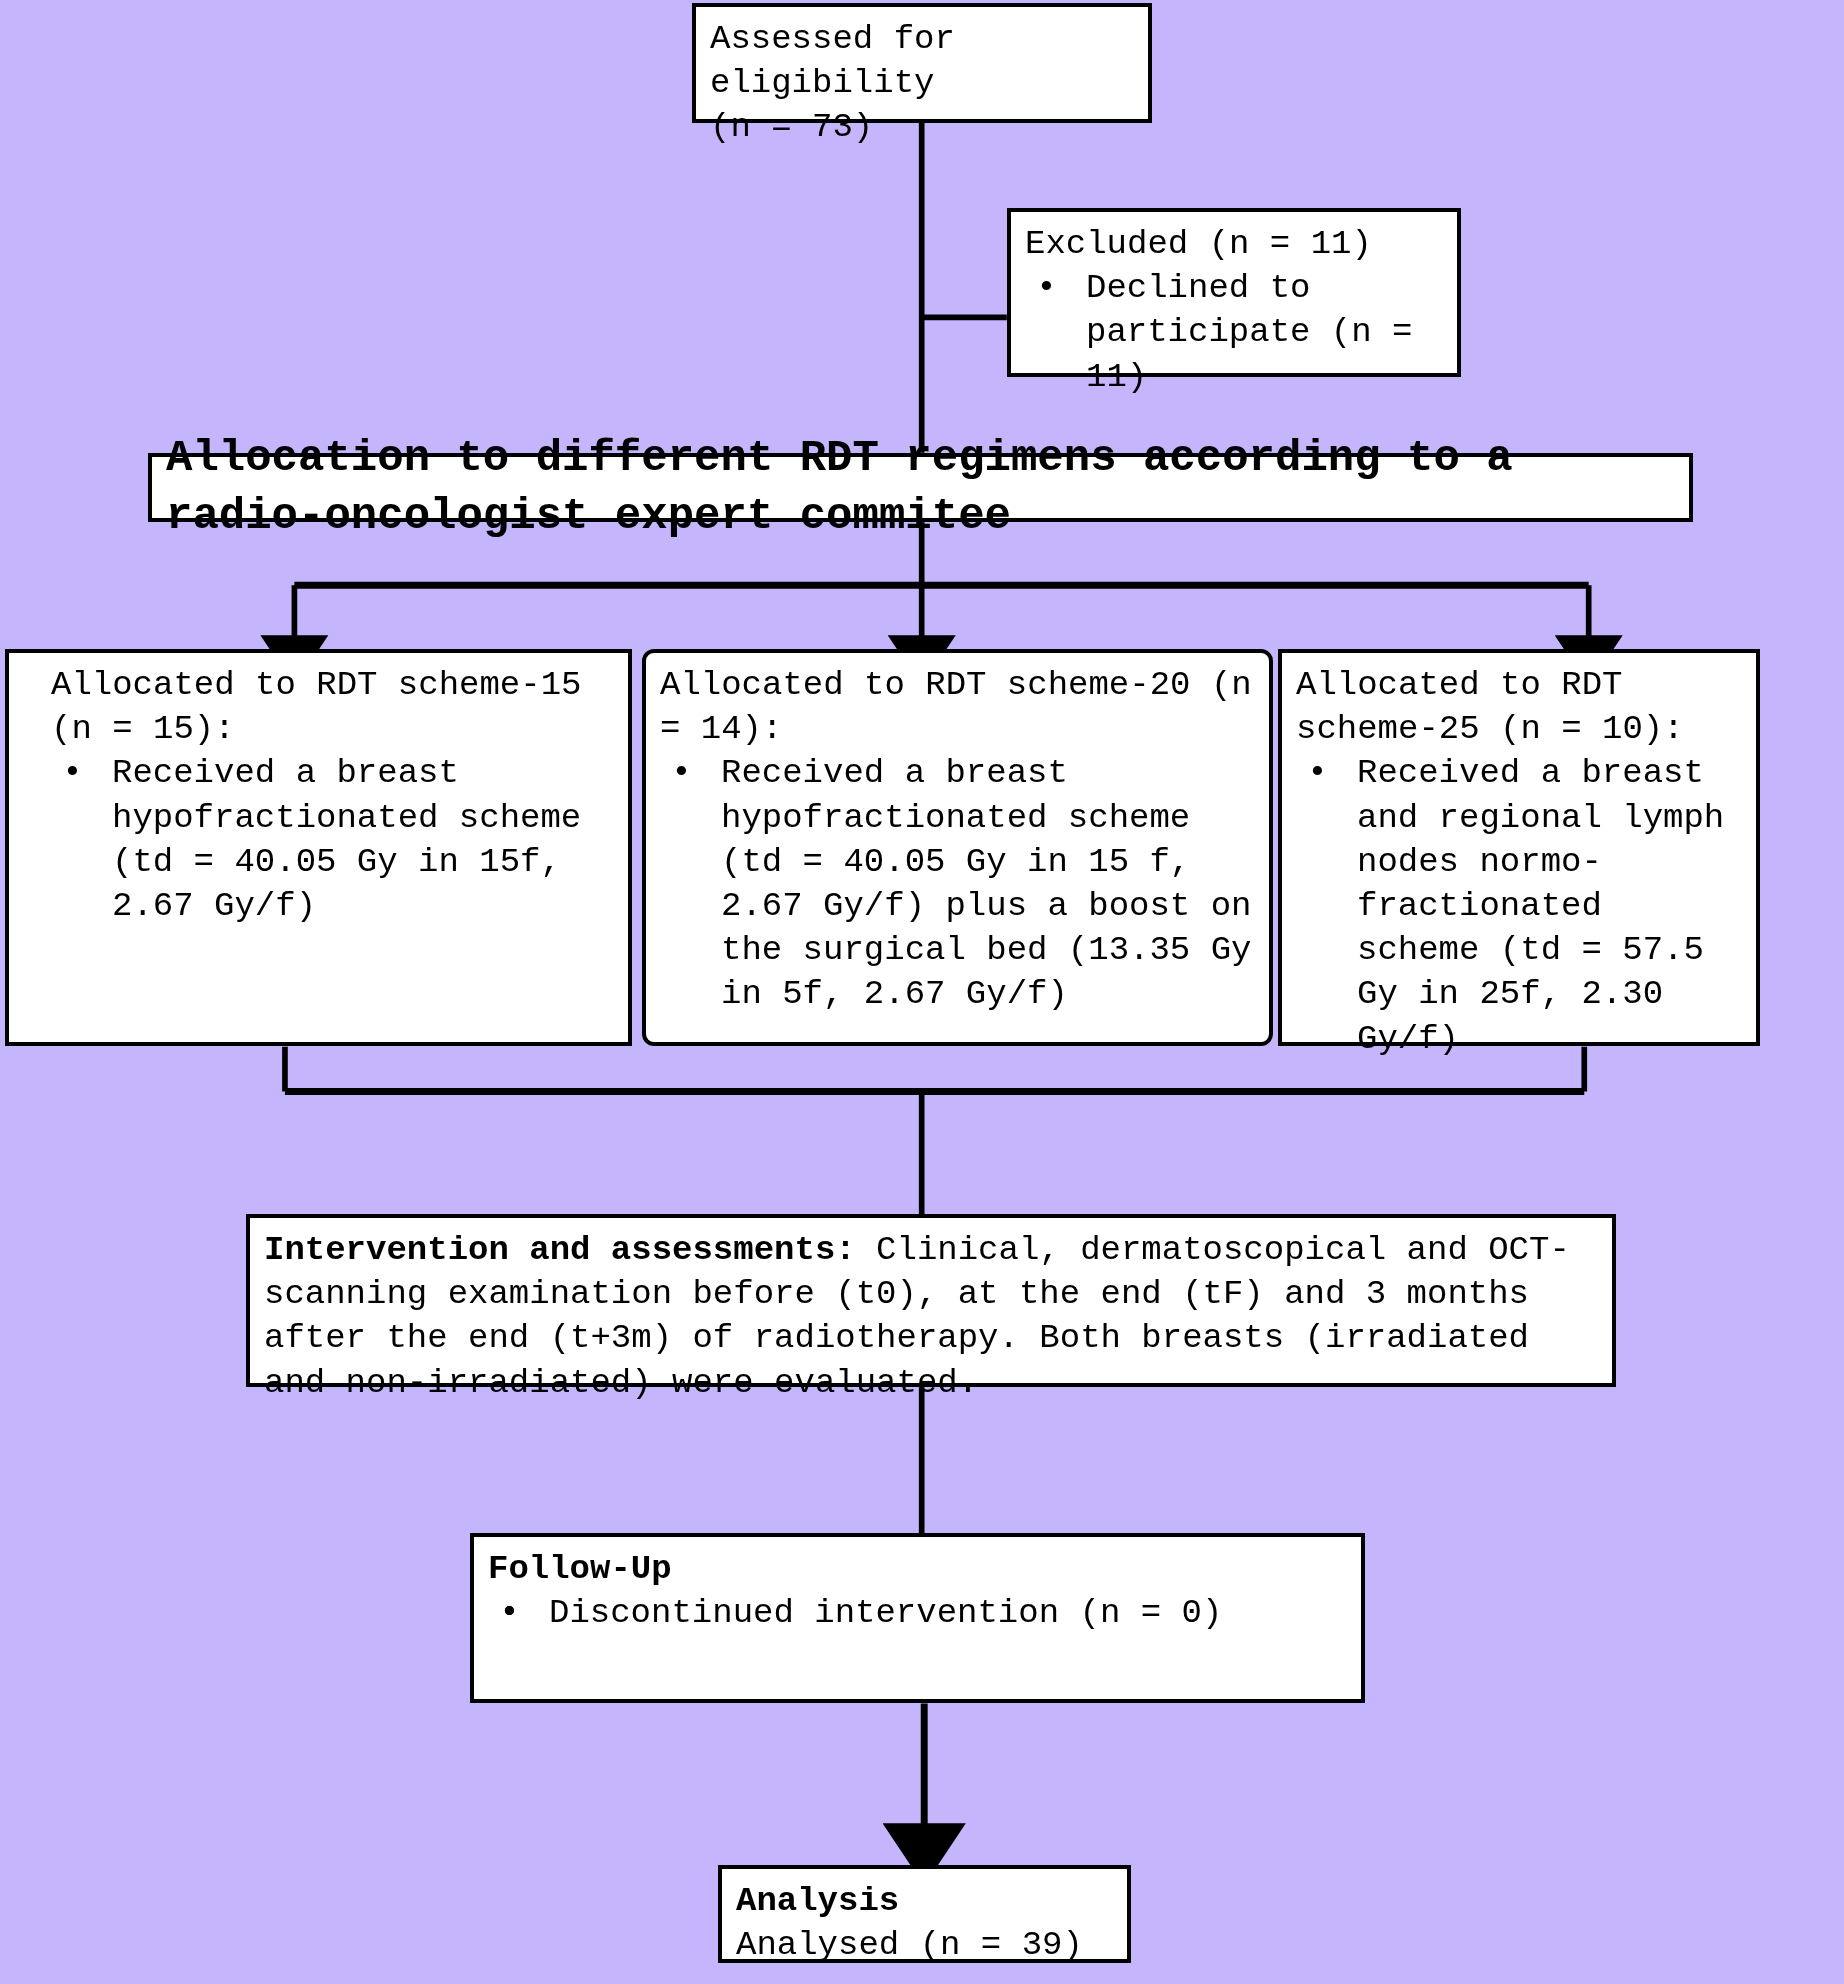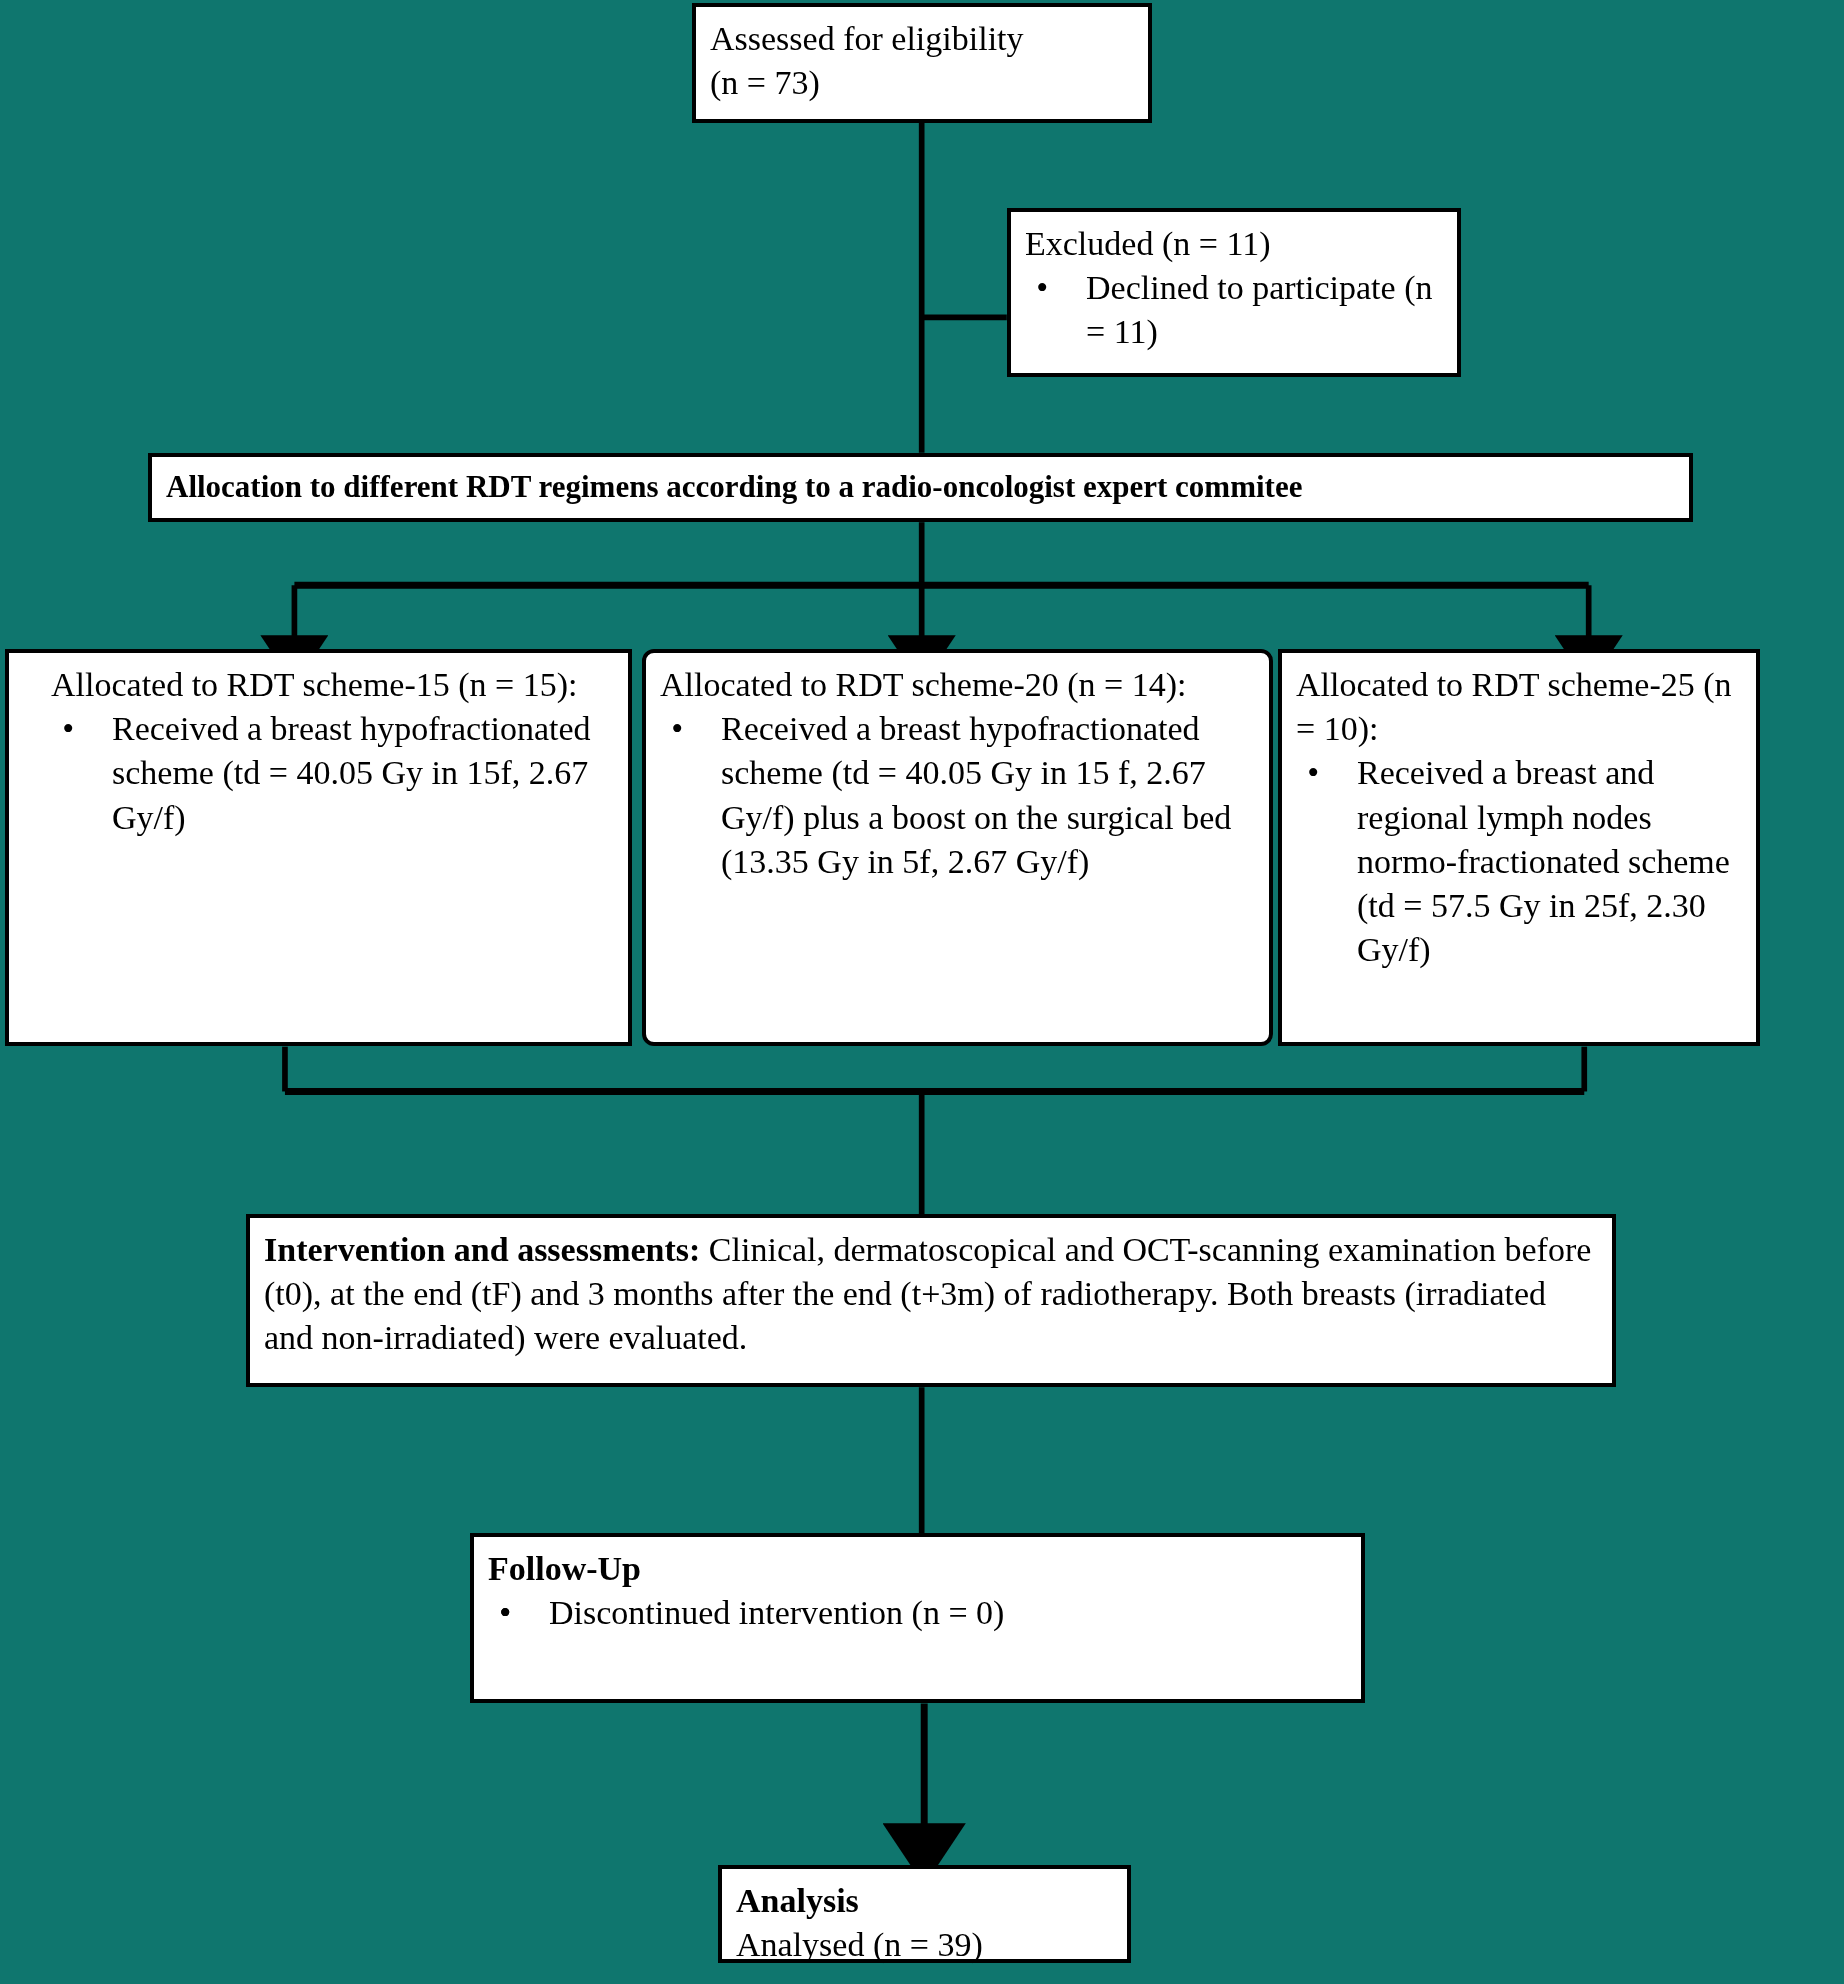--- a/index.html
+++ b/index.html
@@ -4,22 +4,22 @@
 <style>
   html, body {
     margin: 0;
     padding: 0;
     background: #ffffff;
   }
   #canvas {
     position: relative;
     width: 1844px;
     height: 1985px;
-    background: #0f766e;
-    font-family: Liberation Serif, serif;
+    background: #c4b5fd;
+    font-family: Liberation Mono, monospace;
     color: #000000;
     overflow: hidden;
   }
   #connectors {
     position: absolute;
     left: 0;
     top: 0;
     width: 1844px;
     height: 1985px;
     pointer-events: none;
@@ -67,21 +67,21 @@
   #box-excluded    { left: 1007px; top: 208px;  width: 454px;  height: 169px; }
   #box-allocation  { left: 148px;  top: 453px;  width: 1545px; height: 69px;
                      display: flex; align-items: center; }
   #box-scheme15    { left: 5px;    top: 649px; width: 627px;  height: 397px; padding-left: 42px; }
   #box-scheme20    { left: 642px; top: 649px; width: 631px; height: 397px; border-radius: 12px; }
   #box-scheme25    { left: 1278px; top: 649px; width: 482px;  height: 397px; }
   #box-intervention{ left: 246px;  top: 1214px; width: 1370px; height: 173px; }
   #box-followup    { left: 470px;  top: 1533px; width: 895px; height: 170px; }
   #box-analysis    { left: 718px; top: 1865px; width: 413px;  height: 98px; }
 
-  #box-allocation .hdr { font-weight: bold; font-size: 31px; }
+  #box-allocation .hdr { font-weight: bold; font-size: 44px; }
 </style>
 </head>
 <body>
 
 <div id="canvas">
 
   <svg id="connectors" viewBox="0 0 2925 3148" width="1844" height="1985">
     <defs>
       <marker id="arrowhead" markerWidth="10" markerHeight="12" refX="1.2" refY="6" orient="auto" markerUnits="strokeWidth">
         <path d="M0,0 L0,12 L9,6 z" fill="#000000"></path>

